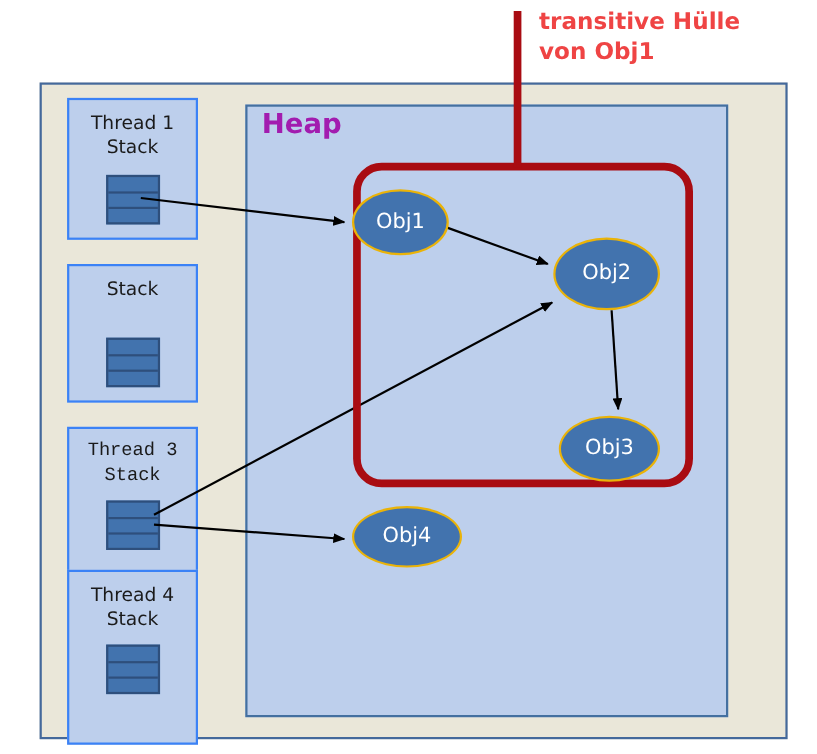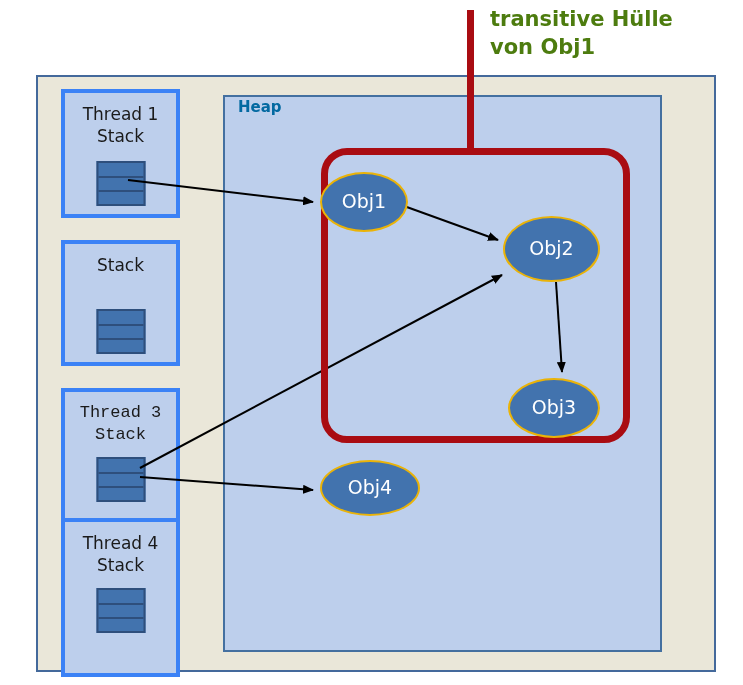--- a/index.html
+++ b/index.html
@@ -14,27 +14,27 @@
     background:#EAE7D9;border:2px solid #44699B;box-sizing:border-box;
   }
 
   
   .heap-panel{
     position:absolute;left:223px;top:95px;width:439px;height:557px;
     background:#BDCFEC;border:2px solid #4470A0;box-sizing:border-box;
   }
   .heap-label{
     position:absolute;left:238px;top:98px;
-    font-size:15px;font-weight:bold;color:#0369a1;letter-spacing:0px;
+    font-size:25px;font-weight:bold;color:#a21caf;letter-spacing:0px;
   }
 
   
   .thread-box{
     position:absolute;left:61px;width:119px;
-    background:#BDCFEC;border:4px solid #3b82f6;box-sizing:border-box;
+    background:#BDCFEC;border:2px solid #3b82f6;box-sizing:border-box;
   }
   .thread-label{
     position:absolute;left:0;right:0;top:10px;
     text-align:center;font-size:17px;color:#1a1a1a;line-height:1.32;
   }
   .stack-widget{
     position:absolute;left:50%;transform:translateX(-50%);
     width:49px;height:45px;background:#4273AE;
     border:2px solid #2E4F7C;box-sizing:border-box;
   }
@@ -48,21 +48,21 @@
   .hull-rect{
     position:absolute;left:321px;top:148px;width:309px;height:295px;
     border:7px solid #A90C12;border-radius:26px;box-sizing:border-box;
     background:transparent;
   }
   .hull-stem{
     position:absolute;left:467px;top:10px;width:7px;height:142px;background:#A90C12;
   }
   .hull-caption{
     position:absolute;left:490px;top:6px;width:240px;
-    color:#4d7c0f;font-size:21px;font-weight:bold;line-height:1.33;
+    color:#ef4444;font-size:21px;font-weight:bold;line-height:1.33;
   }
 
   
   .obj{
     position:absolute;border-radius:50%;
     background:#4273AE;border:2px solid #eab308;
     display:flex;align-items:center;justify-content:center;
     color:#ffffff;font-size:19px;box-sizing:border-box;
   }
   .obj span{position:relative;top:-1px;}

